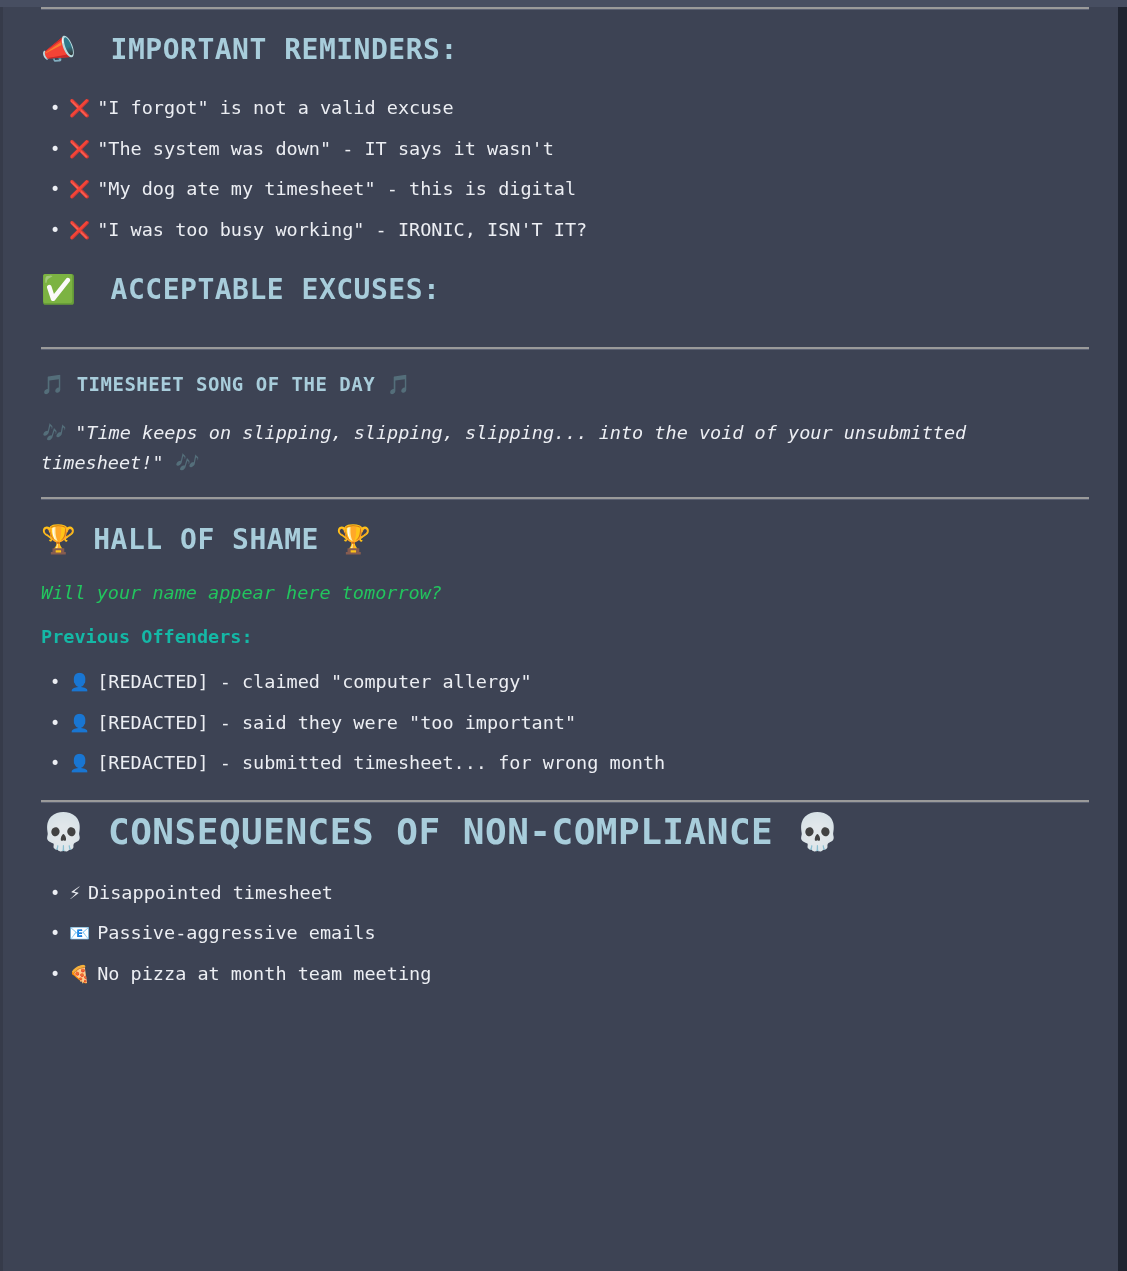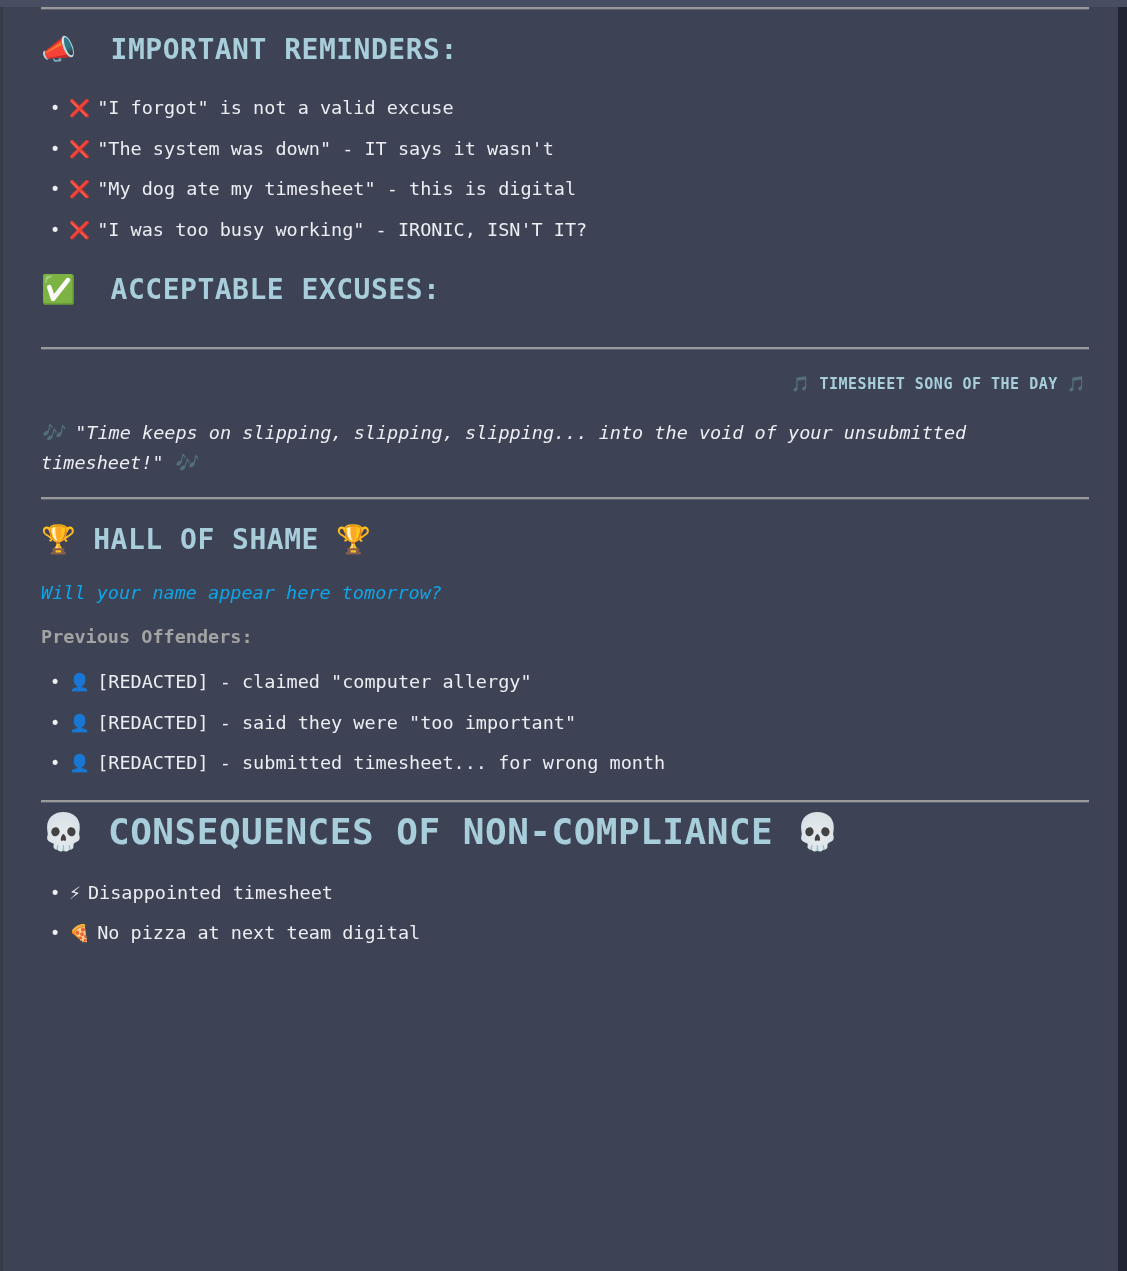--- a/index.html
+++ b/index.html
@@ -67,21 +67,21 @@
   h4.section-title {
     color: #a8cddb;
     font-family: "DejaVu Sans Mono", "Liberation Mono", monospace;
     font-weight: bold;
     letter-spacing: 0.5px;
     margin: 0;
     white-space: nowrap;
   }
   h2.section-title { font-size: 36px; line-height: 44px; }
   h3.section-title { font-size: 28px; line-height: 38px; }
-  h4.section-title { font-size: 15px; line-height: 30px; text-align: right; }
+  h4.section-title { font-size: 19px; line-height: 30px; }
 
   .emj {
     font-family: "DejaVu Sans", sans-serif;
     font-weight: normal;
     letter-spacing: 0;
   }
 
   ul.bullets {
     list-style: none;
     margin: 0;
@@ -114,28 +114,28 @@
     line-height: 30px;
     font-style: italic;
     color: #eceef3;
     margin: 0;
     max-width: 1000px;
   }
   .tagline {
     font-size: 18.5px;
     line-height: 30px;
     font-style: italic;
-    color: #0ea5e9;
+    color: #22c55e;
     margin: 0;
   }
   .offenders-label {
     font-size: 18.5px;
     line-height: 30px;
     font-weight: bold;
-    color: #a3a3a3;
+    color: #14b8a6;
     margin: 0;
   }
 
   .sp-a { height: 21px; }
   .sp-c { height: 19px; }
   .sp-d { height: 14px; }
   .sp-e { height: 16px; }
   .sp-f { height: 10px; }
   .sp-g { height: 7px; }
 </style>
@@ -201,18 +201,19 @@
 
     <div class="sp-e"></div>
     <hr class="rule">
     <div class="sp-g"></div>
 
     <section>
       <h2 class="section-title"><span class="emj">💀</span> <span>CONSEQUENCES OF NON-COMPLIANCE</span> <span class="emj">💀</span></h2>
       <div class="sp-c"></div>
       <ul class="bullets">
         <li><span class="li-emoji">⚡</span><span>Disappointed timesheet</span></li>
-        <li><span class="li-emoji">🍕</span><span>No pizza at next team digital</span></li>
+        <li><span class="li-emoji">📧</span><span>Passive-aggressive emails</span></li>
+        <li><span class="li-emoji">🍕</span><span>No pizza at month team meeting</span></li>
       </ul>
     </section>
 
   </div>
 </div>
 
 </body></html>

